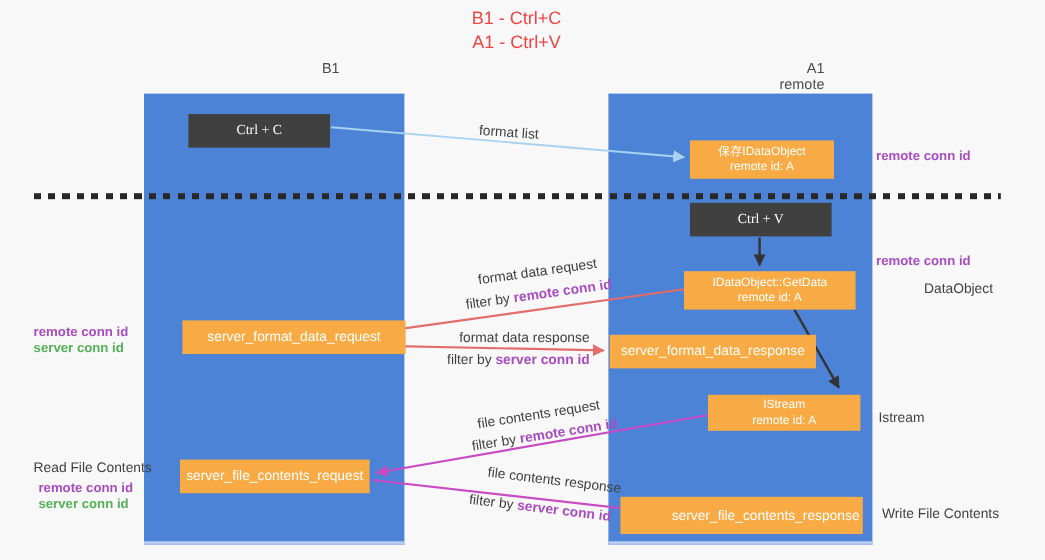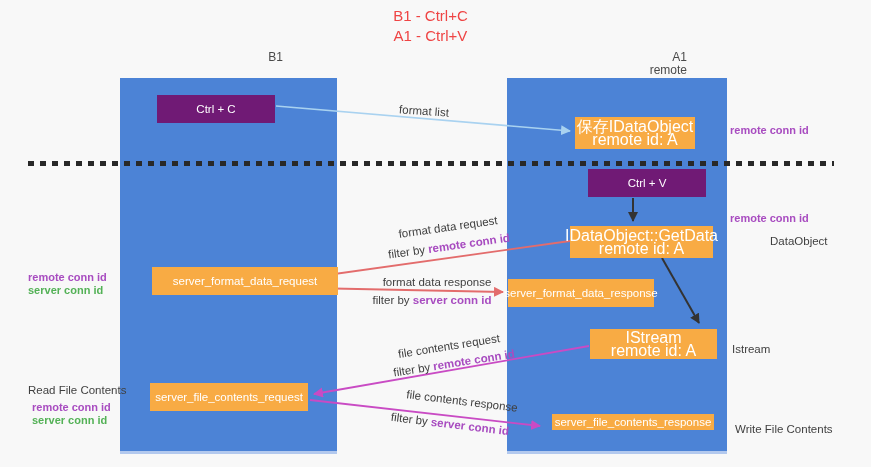--- a/index.html
+++ b/index.html
@@ -14,22 +14,22 @@
 
   .lifeline{position:absolute;top:78px;height:373px;background:#4c83d6;
             border-bottom:3px solid #b3c9ee;z-index:1;}
 
   .divider{position:absolute;left:28px;top:161px;width:806px;height:5px;z-index:2;
            background:repeating-linear-gradient(90deg,#282828 0 6px,transparent 6px 12px);}
 
   .node{position:absolute;display:flex;flex-direction:column;align-items:center;
         justify-content:center;text-align:center;color:#fff;z-index:3;
         font-size:11.5px;line-height:14px;}
-  .node.two{font-size:16px;line-height:13px;}
-  .green{background:#701a75;}
+  .node.two{font-size:10px;line-height:13px;}
+  .green{background:#404040;font-family:Liberation Serif, serif;}
   .orange{background:#f8ab44;}
 
   .ann{position:absolute;font-size:11px;line-height:13px;white-space:nowrap;z-index:3;}
   .purple{color:#a84cc0;font-weight:bold;}
   .greentxt{color:#53b156;font-weight:bold;}
   .dark{color:#3f3f3f;font-size:11.5px;font-weight:normal;}
 
   .msg{position:absolute;font-size:11.5px;color:#3f3f3f;white-space:nowrap;z-index:2;
        transform:translate(-50%,-50%) rotate(var(--r,0deg));}
   .msg .purple{font-size:11.5px;}
@@ -85,47 +85,47 @@
 
   <div class="node green" style="left:157px;top:95px;width:118px;height:28px;">
     <div>Ctrl + C</div>
   </div>
 
   <div class="node orange two" style="left:575px;top:117px;width:120px;height:32px;">
     <div>保存IDataObject</div>
     <div>remote id: A</div>
   </div>
 
-  <div class="node green" style="left:575px;top:169px;width:118px;height:28px;margin-left:13px;">
+  <div class="node green" style="left:575px;top:169px;width:118px;height:28px;">
     <div>Ctrl + V</div>
   </div>
 
   <div class="node orange two" style="left:570px;top:226px;width:143px;height:32px;">
     <div>IDataObject::GetData</div>
     <div>remote id: A</div>
   </div>
 
   <div class="node orange" style="left:152px;top:267px;width:186px;height:28px;">
     <div>server_format_data_request</div>
   </div>
 
-  <div class="node orange" style="left:508px;top:279px;width:146px;height:28px;">
+  <div class="node orange" style="left:508px;top:279px;width:172px;height:28px;">
     <div>server_format_data_response</div>
   </div>
 
   <div class="node orange two" style="left:590px;top:329px;width:127px;height:30px;">
     <div>IStream</div>
     <div>remote id: A</div>
   </div>
 
   <div class="node orange" style="left:150px;top:383px;width:158px;height:28px;">
     <div>server_file_contents_request</div>
   </div>
 
-  <div class="node orange" style="left:552px;top:414px;width:162px;height:16px;">
+  <div class="node orange" style="left:517px;top:414px;width:162px;height:31px;padding-left:40px;">
     <div>server_file_contents_response</div>
   </div>
 
   <div class="ann purple" style="left:730px;top:124px;">remote conn id</div>
   <div class="ann purple" style="left:730px;top:212px;">remote conn id</div>
   <div class="ann dark" style="left:730px;top:235px;margin-left:40px;">DataObject</div>
   <div class="ann dark" style="left:732px;top:343px;">Istream</div>
   <div class="ann dark" style="left:735px;top:423px;">Write File Contents</div>
 
   <div class="ann purple" style="left:28px;top:271px;">remote conn id</div>

